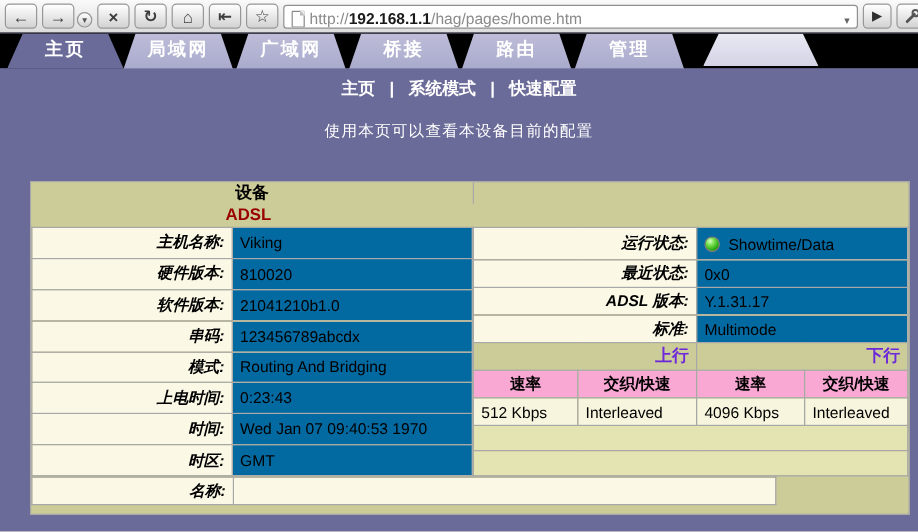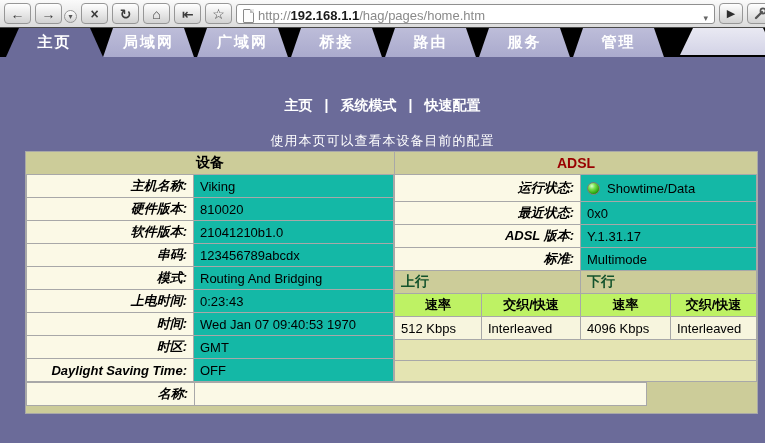--- a/index.html
+++ b/index.html
@@ -37,45 +37,45 @@
          background:linear-gradient(#bdbdd9,#a4a4c9);
          clip-path:polygon(13px 0, calc(100% - 13px) 0, 100% 100%, 0 100%);
          margin-right:-3px; flex:0 0 auto; }
   .tab.active { background:#6b6b99; height:29px; line-height:28px; z-index:2; }
   .tab-ghost { width:96px; height:27px; margin-left:16px; flex:0 0 auto;
                background:linear-gradient(#e9e9f3,#d3d3e6);
                clip-path:polygon(13px 0, calc(100% - 13px) 0, 100% 100%, 0 100%); }
 
   
   .content { position:relative; height:386px; background:#6b6b99; }
-  .subnav { padding-top:40px; text-align:center; color:#ffffff; font-weight:bold; font-size:14px; }
+  .subnav { padding-top:8px; text-align:center; color:#ffffff; font-weight:bold; font-size:14px; }
   .subnav a { color:#ffffff; text-decoration:none; padding:0 12px; cursor:pointer; }
   .subnav .sep { color:#ffffff; font-weight:bold; }
   .desc { margin-top:17px; text-align:center; color:#ffffff; font-size:13px; letter-spacing:1px; }
 
   
   .panel { position:absolute; left:25px; top:94px; width:733px;
            background:#cccc99; padding-bottom:7px; border:1px solid #a8a8a8; }
-  .hdr { display:flex; height:22px; }
+  .hdr { display:flex; height:37px;flex-direction:column; }
   .hdr .hcell { display:flex; align-items:center; justify-content:center;
                 font-size:14px; font-weight:bold; background:#cccc99; }
   .hdr .h-dev { width:369px; color:#000; border-right:1px solid #a8a8a8; }
   .hdr .h-adsl { width:362px; color:#990000;text-align:center; }
   .cols { display:flex; }
   table { border-collapse:collapse; table-layout:fixed; }
   table.left { width:369px; }
   table.right { width:362px; }
   td, th { border:1px solid #a8a8a8; height:23px; padding:0 6px; font-size:13px; overflow:hidden;
            white-space:nowrap; }
   td.lbl { background:#fbf9e6; font-weight:bold; font-style:italic; text-align:right; color:#000; }
-  td.val { background:#14b8a6; text-align:left; color:#000; }
+  td.val { background:#0369a1; text-align:left; color:#000; }
   table.left td.lbl { width:167px; }
   tr.tall td { height:27px; }
-  th.section { background:#cccc99; font-weight:bold; font-size:14px; text-align:left; color:#14532d; }
-  th.sub { background:#bef264; font-weight:bold; font-size:13px; text-align:center; color:#000; }
+  th.section { background:#cccc99; font-weight:bold; font-size:14px; text-align:right; color:#6d28d9; }
+  th.sub { background:#f9a8d4; font-weight:bold; font-size:13px; text-align:center; color:#000; }
   td.rate { background:#f7f5de; }
   td.empty { background:#e4e4b2; height:21px; }
   table.fullrows { width:621px; }
   table.fullrows td.lbl { width:168px; }
   table.fullrows td.val-empty { background:#fbf9e6; }
   .ball { display:inline-block; width:13px; height:13px; border-radius:50%; vertical-align:-2px;
           margin-right:7px; border:1px solid #7d7d7d;
           background:radial-gradient(circle at 35% 28%, #d8ffd0 0%, #7ae24e 30%, #27a50f 70%, #0d6e00 100%); }
 </style>
 </head>
@@ -134,23 +134,20 @@
     <div class="tab">
       <span>广域网</span>
     </div>
     <div class="tab">
       <span>桥接</span>
     </div>
     <div class="tab">
       <span>路由</span>
     </div>
     <div class="tab">
-      <span>服务</span>
-    </div>
-    <div class="tab">
       <span>管理</span>
     </div>
     <div class="tab-ghost"></div>
   </div>
 
   <div class="content">
     <div class="subnav">
       <a>主页</a><span class="sep">|</span><a>系统模式</a><span class="sep">|</span><a>快速配置</a>
     </div>
     <div class="desc">使用本页可以查看本设备目前的配置</div>
@@ -189,24 +186,20 @@
             <td class="lbl">上电时间:</td>
             <td class="val">0:23:43</td>
           </tr>
           <tr>
             <td class="lbl">时间:</td>
             <td class="val">Wed Jan 07 09:40:53 1970</td>
           </tr>
           <tr>
             <td class="lbl">时区:</td>
             <td class="val">GMT</td>
-          </tr>
-          <tr>
-            <td class="lbl">Daylight Saving Time:</td>
-            <td class="val">OFF</td>
           </tr>
         </tbody>
           </table>
 
         <table class="right">
           <colgroup>
               <col style="width:87px">
               <col style="width:99px">
               <col style="width:90px">
               <col style="width:86px">

